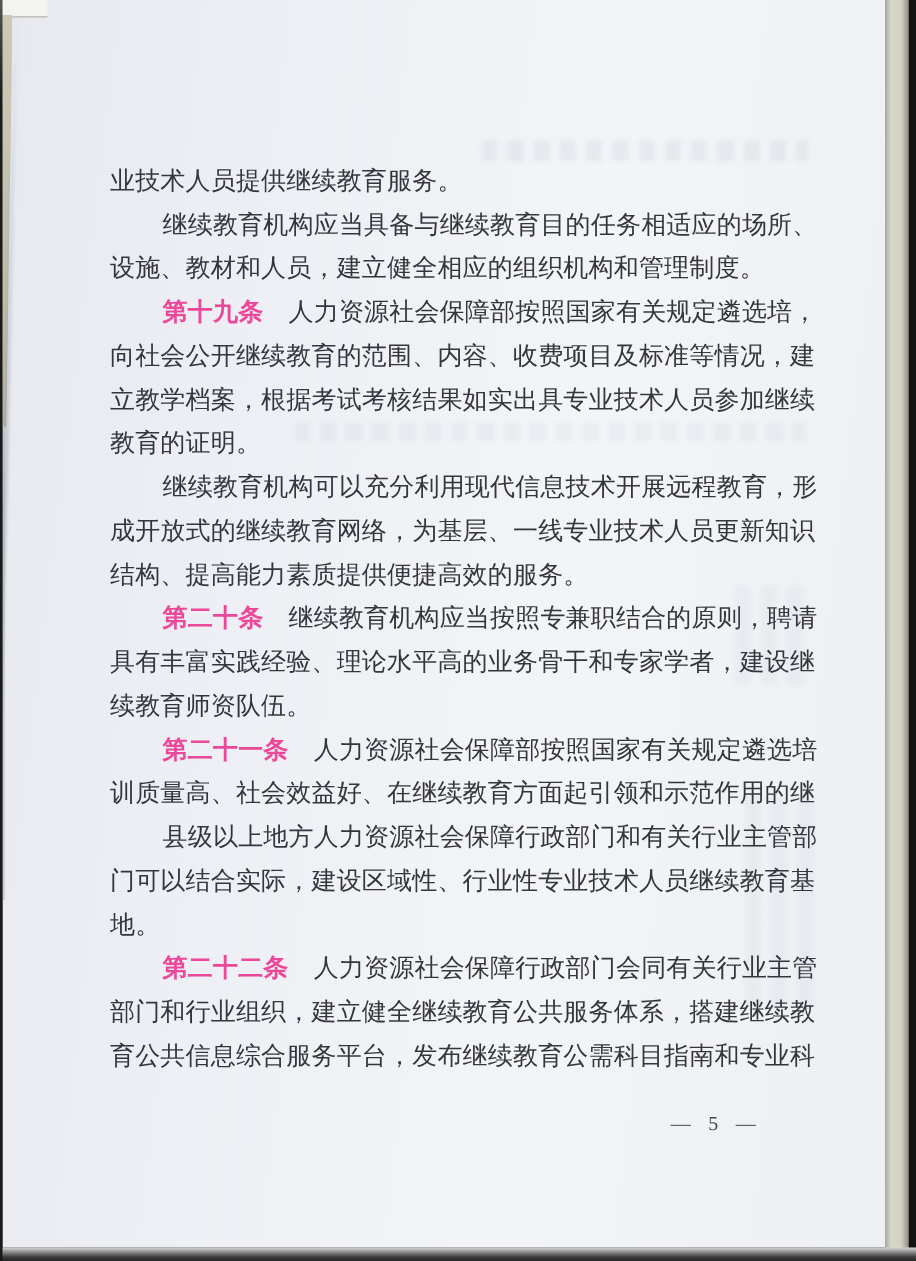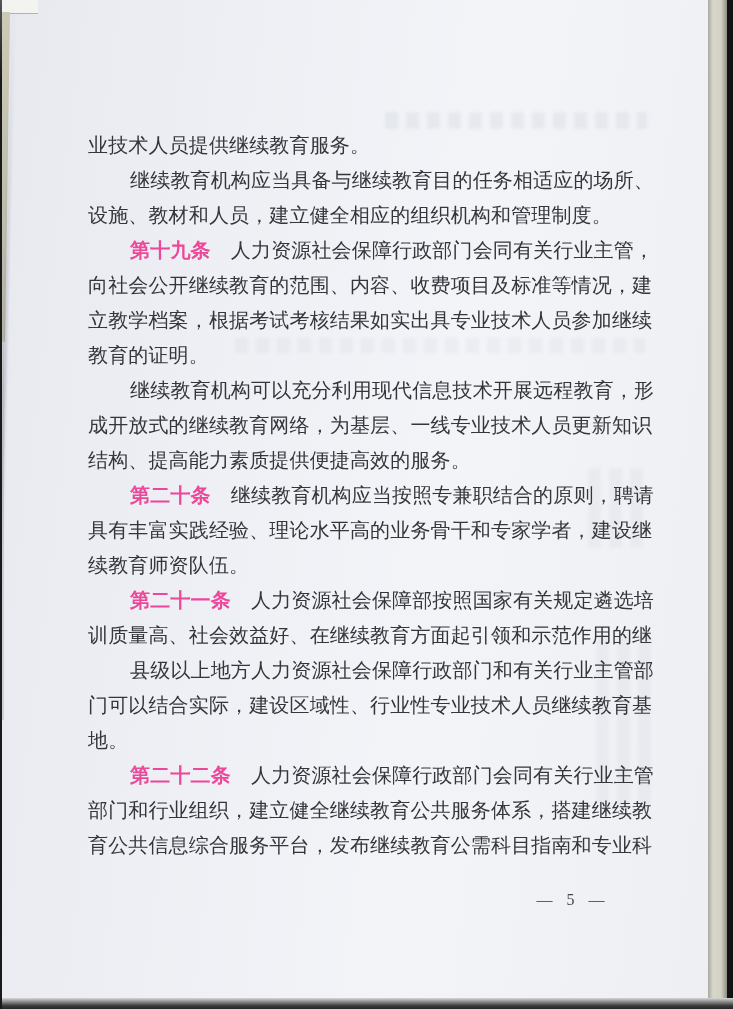--- a/index.html
+++ b/index.html
@@ -133,21 +133,21 @@
 
   <div class="bleed b1"></div>
   <div class="bleed b2"></div>
   <div class="bleed b3"></div>
   <div class="bleed b4"></div>
 
   <div class="textblock" id="textblock">
       <div class="line"><span>业技术人员提供继续教育服务。</span></div>
       <div class="line indent"><span>继续教育机构应当具备与继续教育目的任务相适应的场所、</span></div>
       <div class="line"><span>设施、教材和人员，建立健全相应的组织机构和管理制度。</span></div>
-      <div class="line indent"><span class="article-no">第十九条</span><span>　人力资源社会保障行政部门会同有关行业主管，</span></div>
+      <div class="line indent"><span class="article-no">第十九条</span><span>　人力资源社会保障部按照国家有关规定遴选培，</span></div>
       <div class="line"><span>向社会公开继续教育的范围、内容、收费项目及标准等情况，建</span></div>
       <div class="line"><span>立教学档案，根据考试考核结果如实出具专业技术人员参加继续</span></div>
       <div class="line"><span>教育的证明。</span></div>
       <div class="line indent"><span>继续教育机构可以充分利用现代信息技术开展远程教育，形</span></div>
       <div class="line"><span>成开放式的继续教育网络，为基层、一线专业技术人员更新知识</span></div>
       <div class="line"><span>结构、提高能力素质提供便捷高效的服务。</span></div>
       <div class="line indent"><span class="article-no">第二十条</span><span>　继续教育机构应当按照专兼职结合的原则，聘请</span></div>
       <div class="line"><span>具有丰富实践经验、理论水平高的业务骨干和专家学者，建设继</span></div>
       <div class="line"><span>续教育师资队伍。</span></div>
       <div class="line indent"><span class="article-no">第二十一条</span><span>　人力资源社会保障部按照国家有关规定遴选培</span></div>

